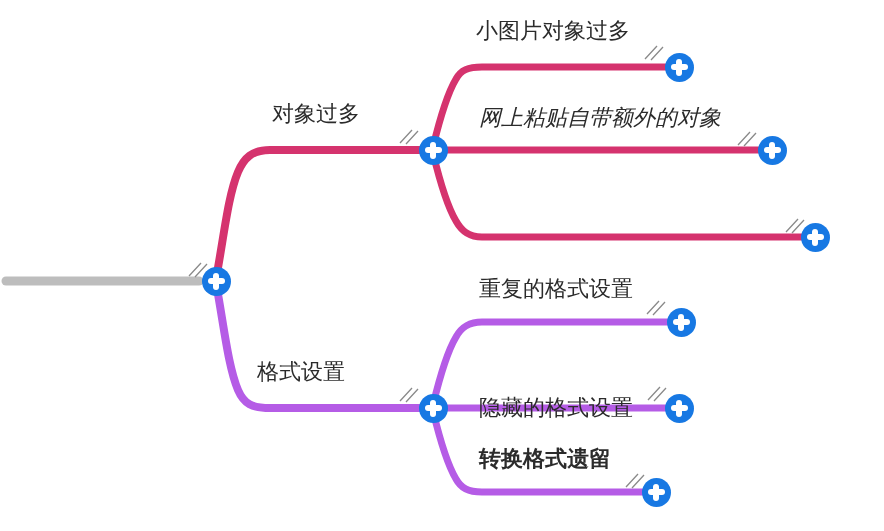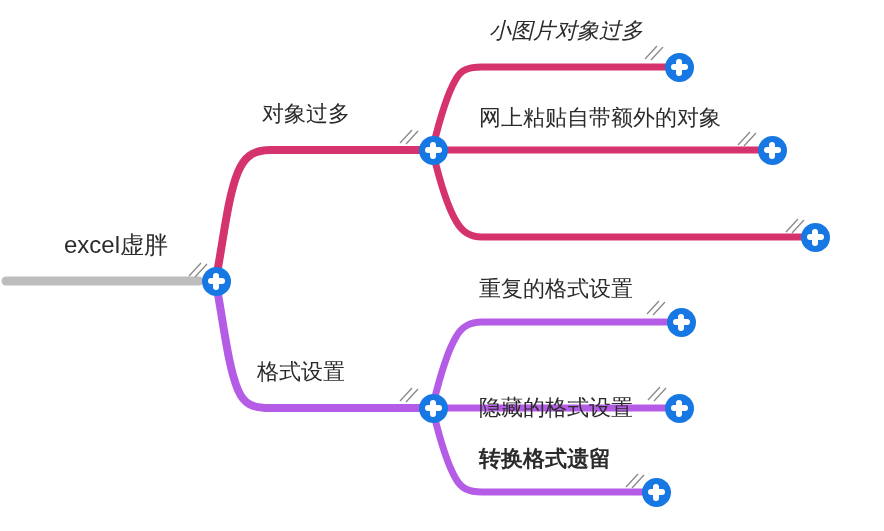--- a/index.html
+++ b/index.html
@@ -64,27 +64,26 @@
       <path d="M 645 59 L 657 46 M 651 60 L 663 47"></path>
       <path d="M 738 145 L 750 132 M 744 146 L 756 133"></path>
       <path d="M 786 232 L 798 219 M 792 233 L 804 220"></path>
       <path d="M 400 401 L 412 388 M 406 402 L 418 389"></path>
       <path d="M 647 314 L 659 301 M 653 315 L 665 302"></path>
       <path d="M 648 400 L 660 387 M 654 401 L 666 388"></path>
       <path d="M 626 487 L 638 474 M 632 488 L 644 475"></path>
     </g>
   </svg>
 
-  <div class="node-label root-label" style="left:64px;top:232px;">excel虚胖</div>
 
-  <div class="node-label" style="left:262px;top:102px;">对象过多</div>
+  <div class="node-label" style="left:272px;top:102px;">对象过多</div>
 
-  <div class="node-label" style="left:489px;top:19px;font-style:italic;">小图片对象过多</div>
+  <div class="node-label" style="left:476px;top:19px;">小图片对象过多</div>
 
-  <div class="node-label" style="left:479px;top:106px;">网上粘贴自带额外的对象</div>
+  <div class="node-label" style="left:479px;top:106px;font-style:italic;">网上粘贴自带额外的对象</div>
 
 
   <div class="node-label" style="left:479px;top:277px;">重复的格式设置</div>
 
   <div class="node-label" style="left:257px;top:360px;">格式设置</div>
 
   <div class="node-label" style="left:479px;top:364px;margin-top:32px;">隐藏的格式设置</div>
 
   <div class="node-label" style="left:479px;top:447px;font-weight:bold;">转换格式遗留</div>
 

